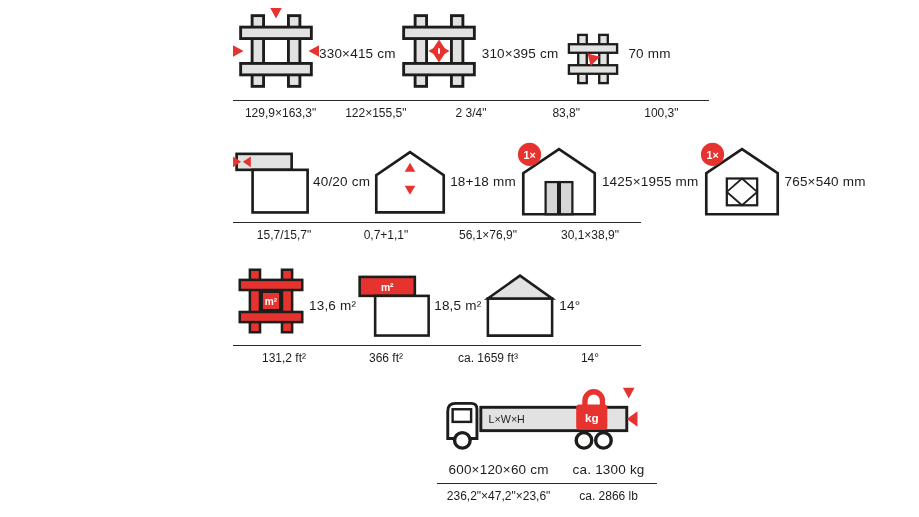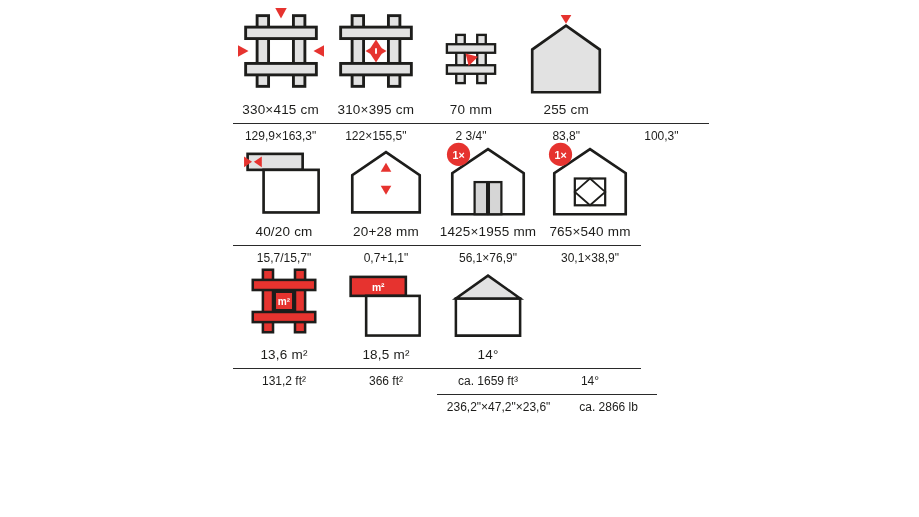--- a/index.html
+++ b/index.html
@@ -4,21 +4,21 @@
 <style>
   *{margin:0;padding:0;box-sizing:border-box}
   html,body{background:#fff}
   body{font-family:"Liberation Sans",sans-serif;color:#1d1d1b}
   .sheet{position:relative;width:919px;height:517px;background:#fff;overflow:hidden}
   .spec-row{position:absolute}
   .cells{display:grid}
   .cols5{grid-template-columns:repeat(5,1fr)}
   .cols4{grid-template-columns:repeat(4,1fr)}
   .ship{grid-template-columns:56% 44%}
-  .cell{display:flex;flex-direction:column;align-items:center}
+  .cell{display:flex;flex-direction:row;align-items:center}
   .icon-box{display:flex;align-items:flex-end;justify-content:center;width:100%}
   .h90{height:90px}.h78{height:78px}.h76{height:76px}.h66{height:66px}
   .metric{font-size:13.5px;font-weight:500;margin-top:8px;text-align:center;letter-spacing:.2px;white-space:nowrap}
   .rule{border-top:1.4px solid #2a2a2a;margin-top:6px}
   .imperial{margin-top:5px}
   .imp{font-size:12px;text-align:center;white-space:nowrap}
   svg{display:block}
   
   .gf{fill:#e2e2e2;stroke:#1d1d1b;stroke-width:3}
   .wf{fill:#fff;stroke:#1d1d1b;stroke-width:3}
@@ -77,29 +77,20 @@
             <rect class="gf" x="53" y="14" width="11" height="62"></rect>
             <rect class="gf" x="14" y="26" width="62" height="11"></rect>
             <rect class="gf" x="14" y="53" width="62" height="11"></rect>
             <polygon class="tri" points="38,38 54,42 42,54"></polygon>
           </svg>
         </div>
         <div class="metric">70 mm</div>
       </div>
 
 
-      <div class="cell">
-        <div class="icon-box h90">
-          <svg width="80" height="80" viewBox="0 0 90 90">
-            <polygon class="gf" points="45,13 83,40 83,88 7,88 7,40"></polygon>
-            <polygon class="tri" points="39,1 51,1 45,11"></polygon>
-          </svg>
-        </div>
-        <div class="metric">255 cm</div>
-      </div>
 
     </div>
     <div class="rule"></div>
     <div class="cells cols5 imperial">
       <div class="imp">129,9×163,3"</div>
       <div class="imp">122×155,5"</div>
       <div class="imp">2 3/4"</div>
       <div class="imp">83,8"</div>
       <div class="imp">100,3"</div>
     </div>
@@ -121,21 +112,21 @@
       </div>
 
       <div class="cell">
         <div class="icon-box h78">
           <svg width="80" height="71" viewBox="0 0 90 80">
             <polygon class="wf" points="45,8 83,34 83,76 7,76 7,34"></polygon>
             <polygon class="tri" points="39,30 51,30 45,20"></polygon>
             <polygon class="tri" points="39,46 51,46 45,56"></polygon>
           </svg>
         </div>
-        <div class="metric">20+28 mm</div>
+        <div class="metric">18+18 mm</div>
       </div>
 
       <div class="cell">
         <div class="icon-box h78">
           <svg width="86" height="75" viewBox="0 0 96 84">
             <polygon class="wf" points="48,9 88,36 88,82 8,82 8,36"></polygon>
             <rect class="df" x="33" y="46" width="14" height="36"></rect>
             <rect class="df" x="49" y="46" width="14" height="36"></rect>
             <g>
               <circle class="badge" cx="15" cy="15" r="13"></circle>
@@ -214,20 +205,42 @@
     <div class="rule"></div>
     <div class="cells cols4 imperial">
       <div class="imp">131,2 ft²</div>
       <div class="imp">366 ft²</div>
       <div class="imp">ca. 1659 ft³</div>
       <div class="imp">14°</div>
     </div>
   </section>
 
   <section class="spec-row" style="left:437px;top:388px;width:220px">
+    <div class="icon-box h66">
+      <svg width="212" height="72" viewBox="0 0 216 74">
+        <rect class="gf" x="40" y="26" width="150" height="24"></rect>
+        <path class="wf" d="M6,58 L6,30 Q6,22 14,22 L30,22 Q36,22 36,28 L36,58 Z"></path>
+        <rect class="wf" x="11" y="28" width="19" height="13" style="stroke-width:2.5"></rect>
+        <circle class="wf" cx="21" cy="60" r="8" style="stroke-width:3.5"></circle>
+        <circle class="wf" cx="146" cy="60" r="8" style="stroke-width:3.5"></circle>
+        <circle class="wf" cx="166" cy="60" r="8" style="stroke-width:3.5"></circle>
+        <text class="ktxt" x="48" y="42">L×W×H</text>
+        <g>
+          <path d="M147,25 v-6 a9,9 0 0 1 18,0 v6" fill="none" stroke="#e6332f" stroke-width="5.5"></path>
+          <rect x="138" y="23" width="32" height="26" rx="3" fill="#e6332f"></rect>
+          <text class="btxt-sm" x="154" y="41" text-anchor="middle">kg</text>
+        </g>
+        <polygon class="tri" points="201,30 201,46 190,38"></polygon>
+        <polygon class="tri" points="186,6 198,6 192,17"></polygon>
+      </svg>
+    </div>
+    <div class="cells ship">
+      <div class="metric">600×120×60 cm</div>
+      <div class="metric">ca. 1300 kg</div>
+    </div>
     <div class="rule"></div>
     <div class="cells ship imperial">
       <div class="imp">236,2"×47,2"×23,6"</div>
       <div class="imp">ca. 2866 lb</div>
     </div>
   </section>
 
 </div>
 
 </body></html>

